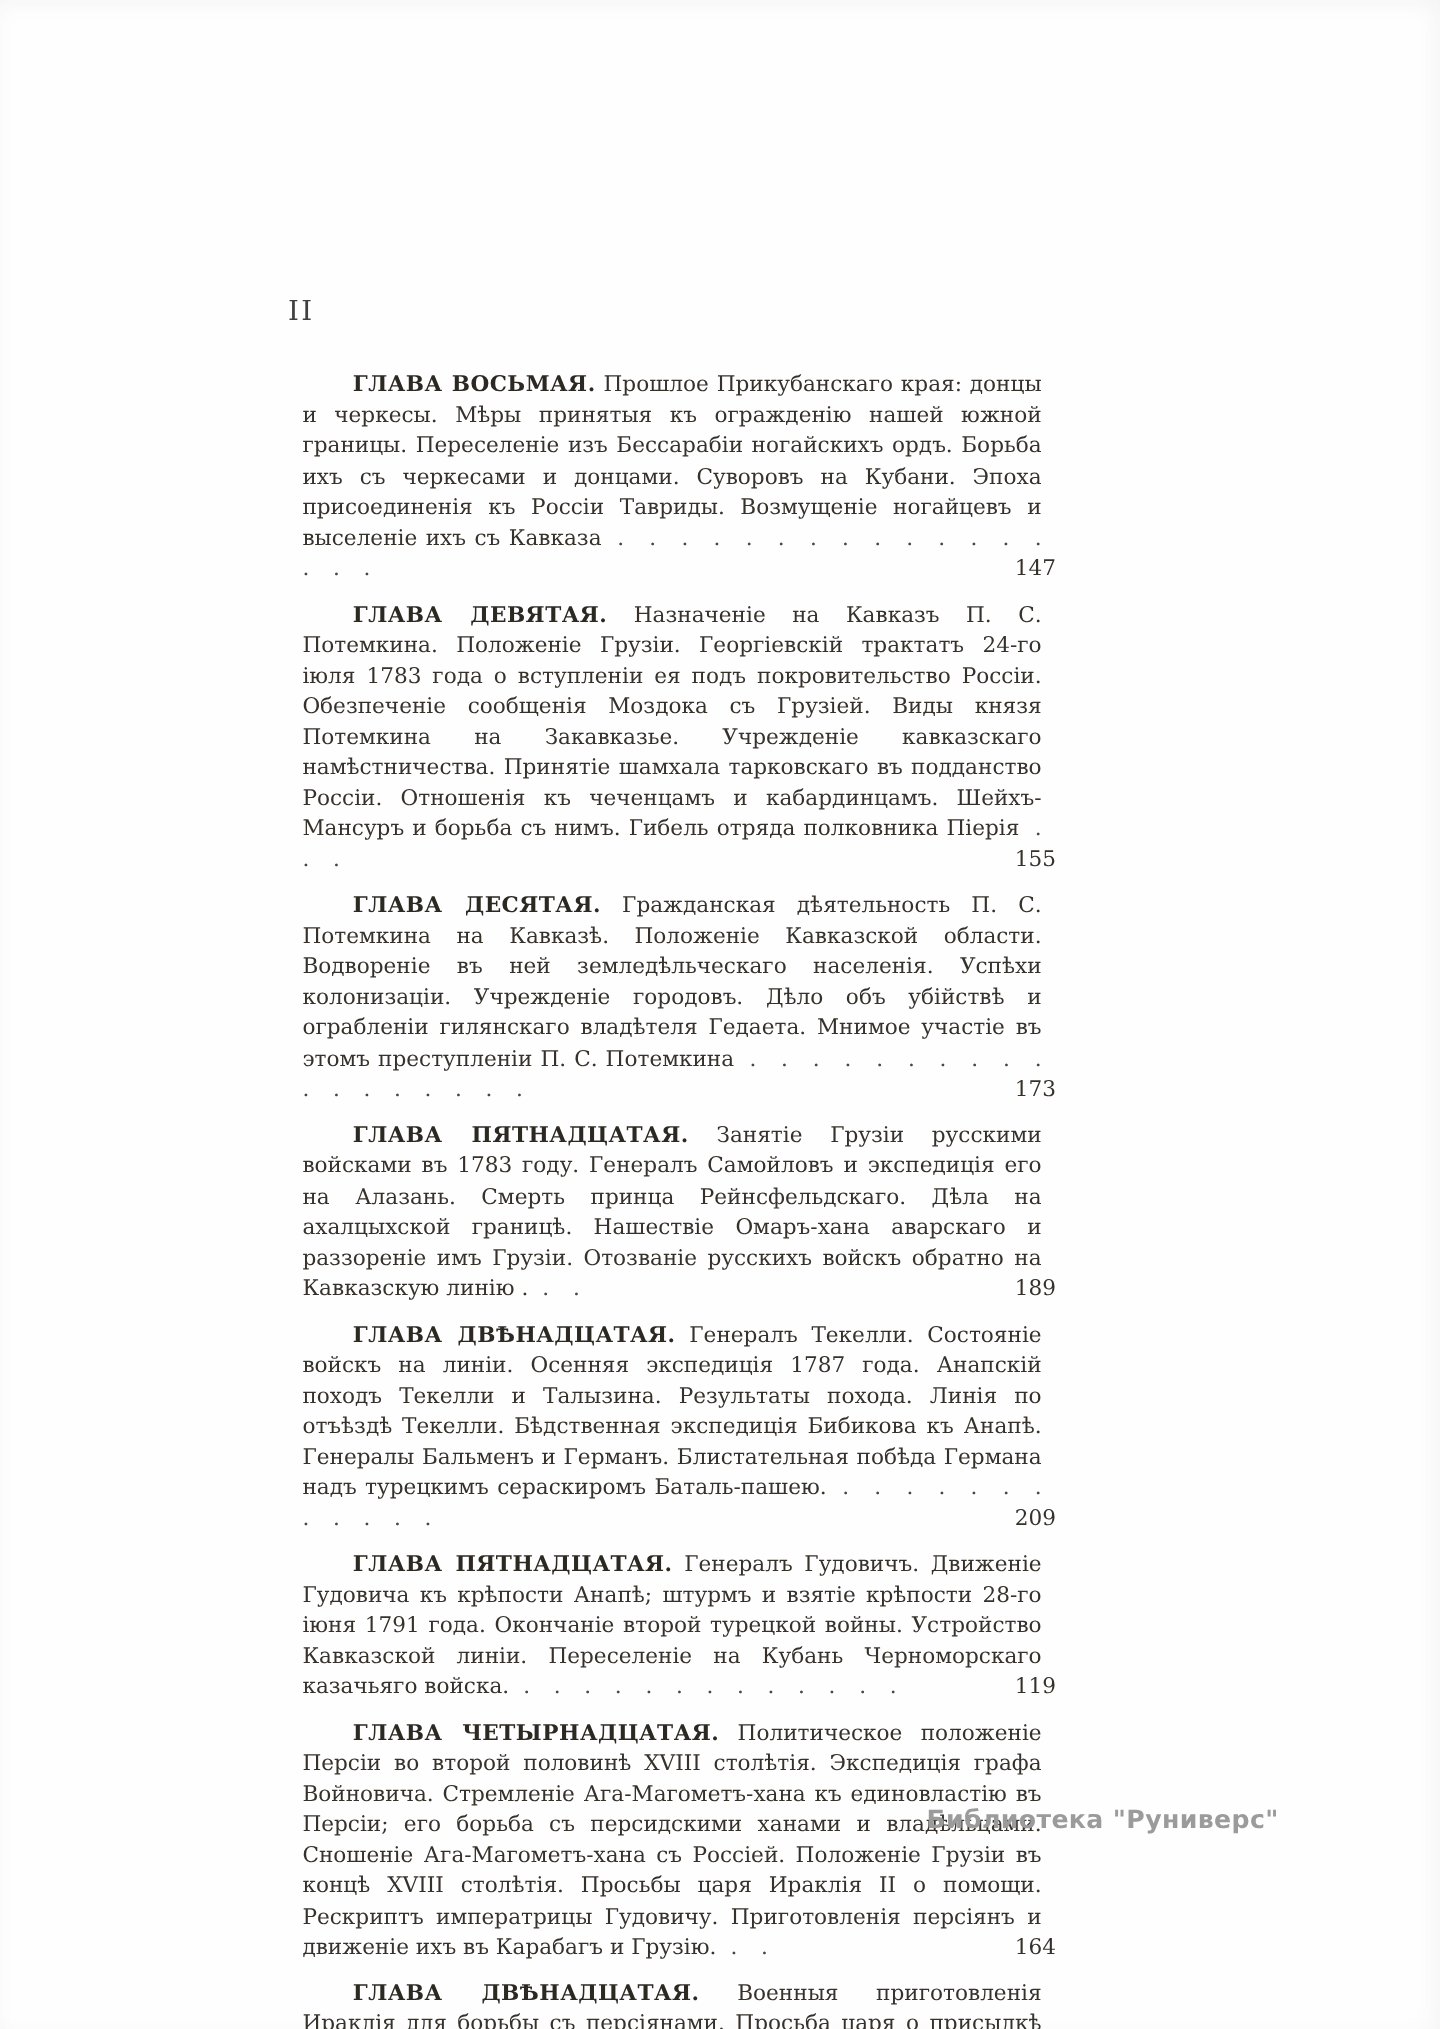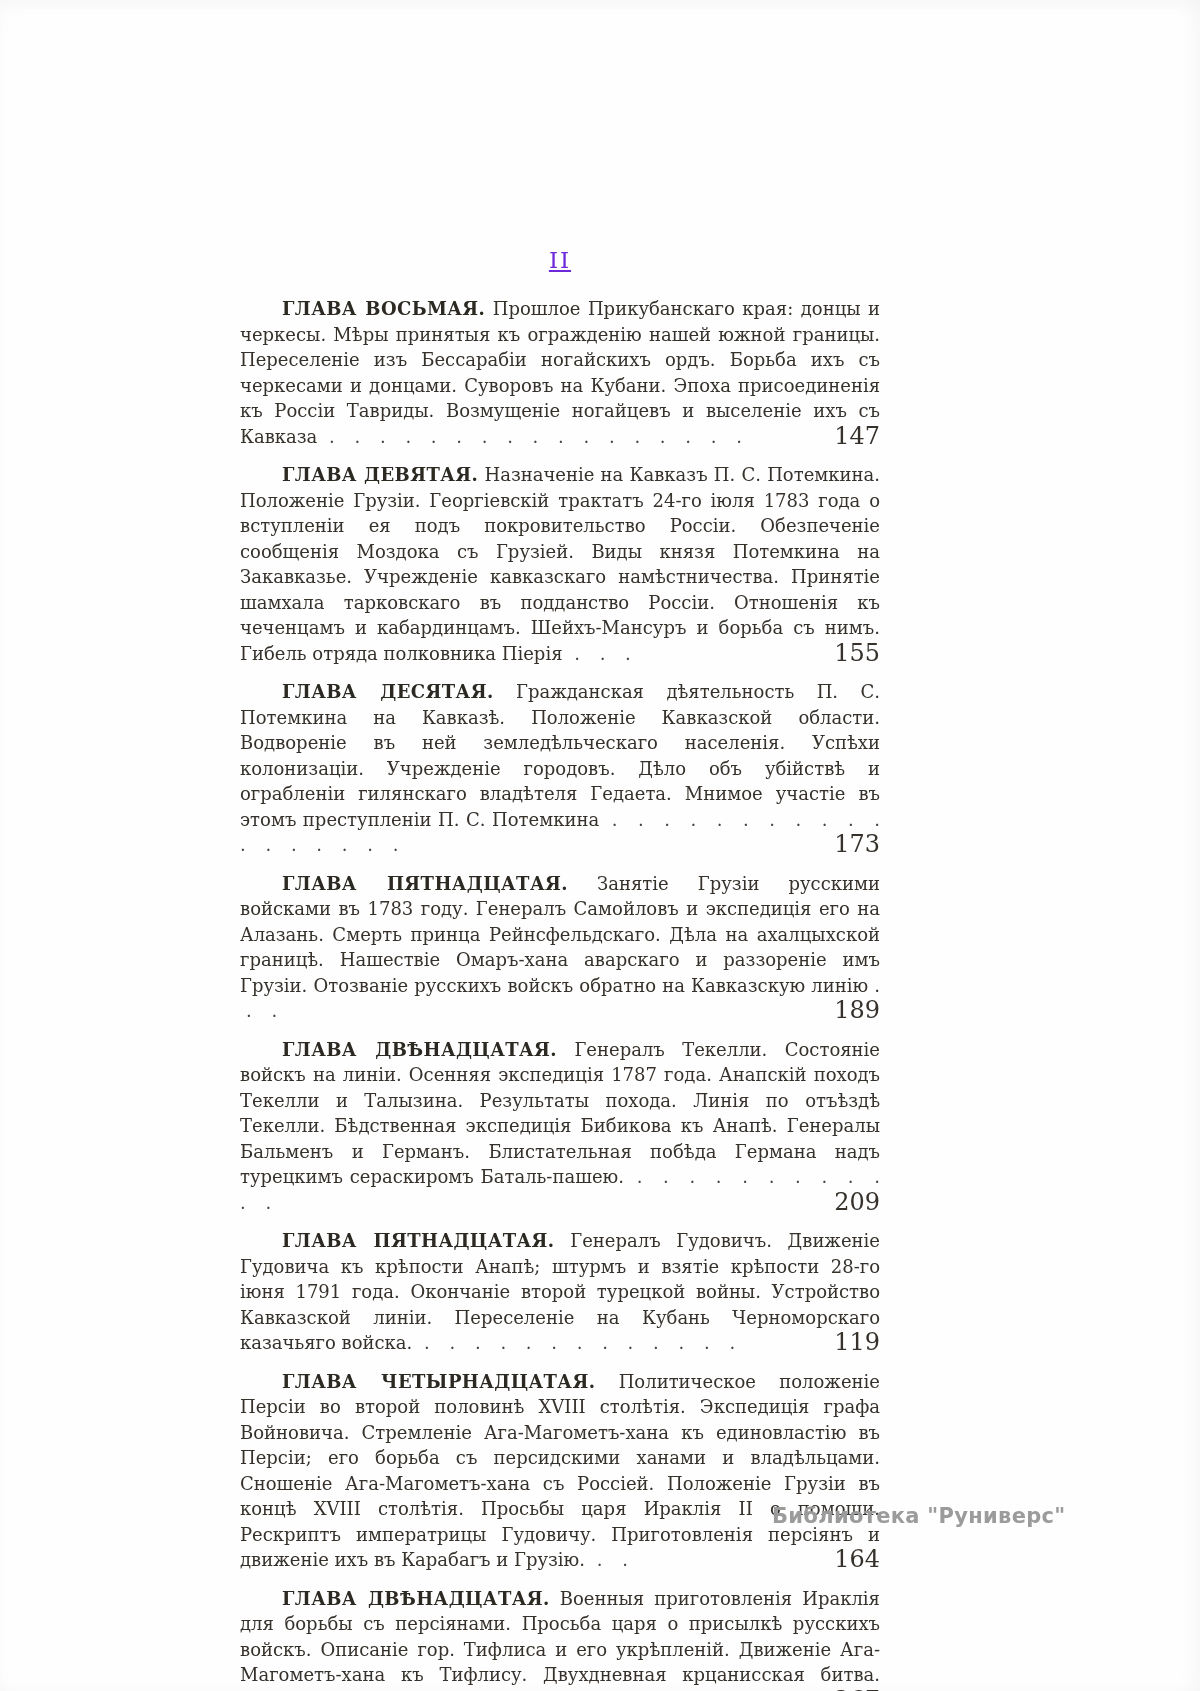--- a/index.html
+++ b/index.html
@@ -16,38 +16,37 @@
     position: absolute;
     inset: 0;
     background: #fefefe;
     box-shadow: inset -8px 0 18px rgba(0,0,0,0.025), inset 0 8px 18px rgba(0,0,0,0.02);
   }
   .heading {
     position: absolute;
     top: 247px;
     left: 240px;
     width: 640px;
-    text-align: center;
+    text-align: left;
     font-size: 23px;
     letter-spacing: 2px;
-    color: #6d28d9;
-    text-decoration: underline;
+    color: #404040;
   }
   .toc {
     position: absolute;
     top: 296px;
     left: 240px;
     width: 640px;
   }
   .entry {
     position: relative;
     margin-bottom: 13px;
   }
   .entry p {
-    margin: 0;
+    margin: 12px;
     text-align: justify;
     text-indent: 42px;
     font-size: 18px;
     line-height: 25.5px;
     color: #36312b;
   }
   .chapter-title {
     font-weight: 700;
     letter-spacing: 0.4px;
     color: #2c2822;
@@ -56,21 +55,21 @@
     word-spacing: 14px;
     padding-left: 6px;
     color: #4a453e;
     white-space: normal;
   }
   .pagenum {
     position: absolute;
     right: 0;
     bottom: 0;
     line-height: 25.5px;
-    font-size: 24px;
+    font-size: 18px;
     color: #36312b;
     background: transparent;
   }
   .watermark {
     position: absolute;
     top: 1504px;
     left: 772px;
     font-family: "DejaVu Sans", "Liberation Sans", sans-serif;
     font-weight: 700;
     font-size: 21px;

